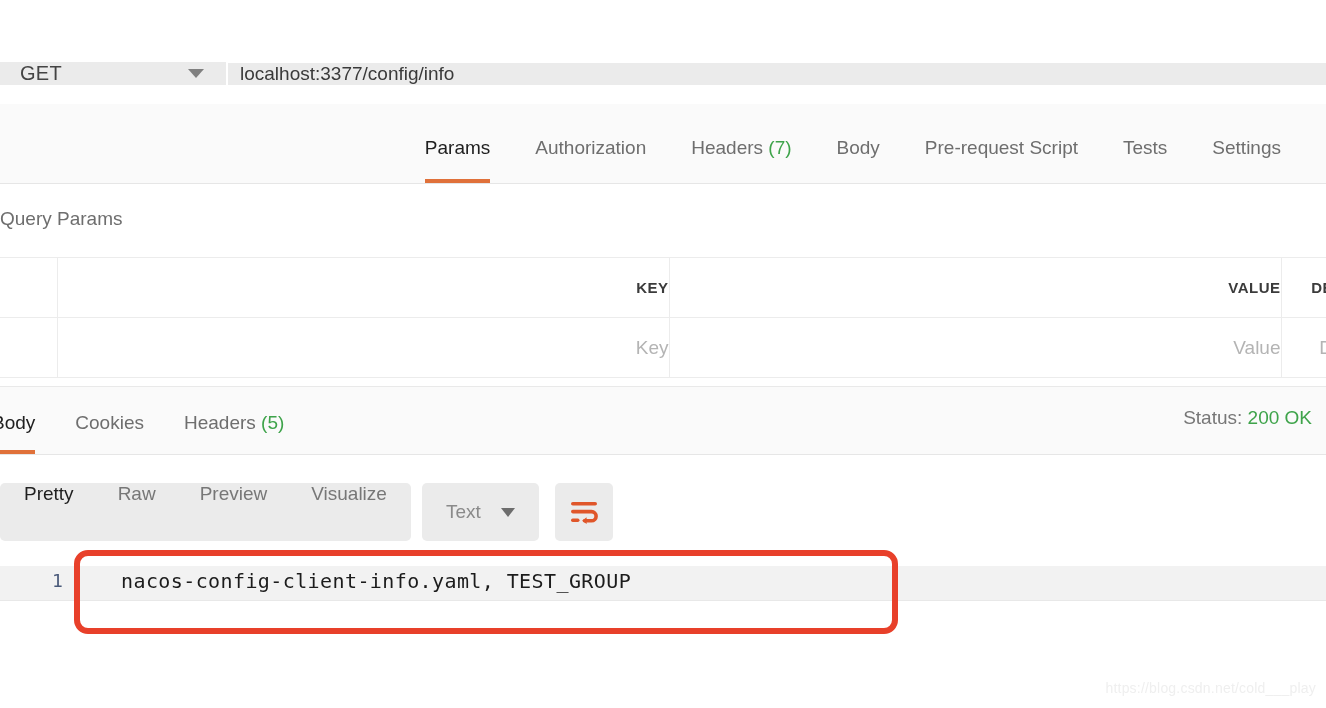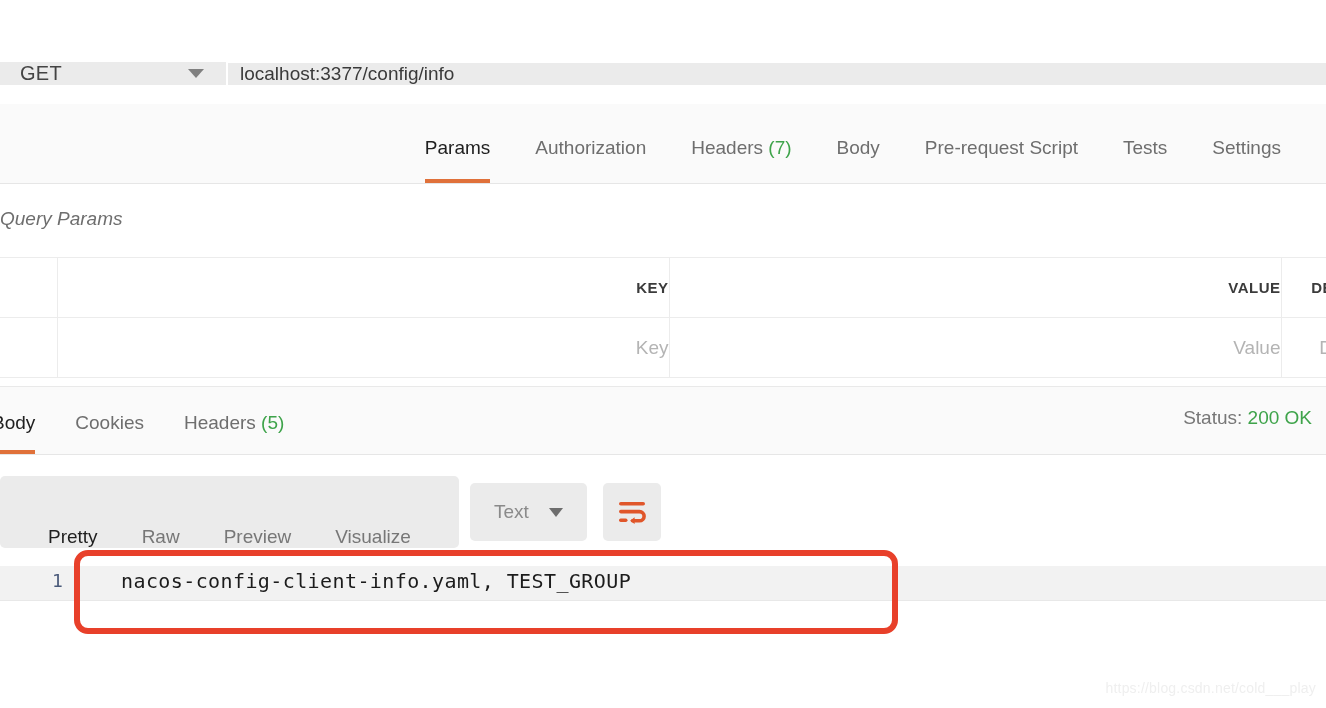--- a/index.html
+++ b/index.html
@@ -57,21 +57,21 @@
   .tab.active { color: #212121; }
   .tab.active::after {
     content: ""; position: absolute; left: 0; right: 0; bottom: 0;
     height: 4px; background: #e0713a;
   }
   .tab .cnt { color: #3ea34a; }
 
   
   .qp-title {
     position: absolute; top: 208px; left: 0;
-    font-size: 19px; color: #6e6e6e; font-style: italic;
+    font-size: 19px; color: #6e6e6e;
   }
 
   .params-table {
     position: absolute; top: 257px; left: 0; width: 1326px;
     border-collapse: collapse;
     table-layout: fixed;
   }
   .params-table td, .params-table th {
     border: 1px solid #ececec;
     height: 60px;
@@ -106,22 +106,22 @@
     white-space: nowrap;
   }
   .status-val { color: #3ea34a; margin-top: 16px; }
 
   
   .view-toolbar {
     position: absolute; top: 483px; left: 0; width: 1326px; height: 58px;
     display: flex; align-items: center;
   }
   .seg-group {
-    height: 72px; background: #ebebeb; border-radius: 5px;
-    display: flex; align-items: flex-end; padding: 0 26px;
+    height: 58px; background: #ebebeb; border-radius: 5px;
+    display: flex; align-items: flex-start; padding: 0 2px;
   }
   .seg-btn {
     font-size: 19px; color: #777777; padding: 0 22px; cursor: pointer;
     white-space: nowrap;
   }
   .seg-btn.active { color: #1f1f1f; }
   .sel-group {
     height: 58px; background: #ebebeb; border-radius: 5px;
     display: flex; align-items: center; gap: 20px;
     padding: 0 24px; margin-left: 11px; cursor: pointer;

